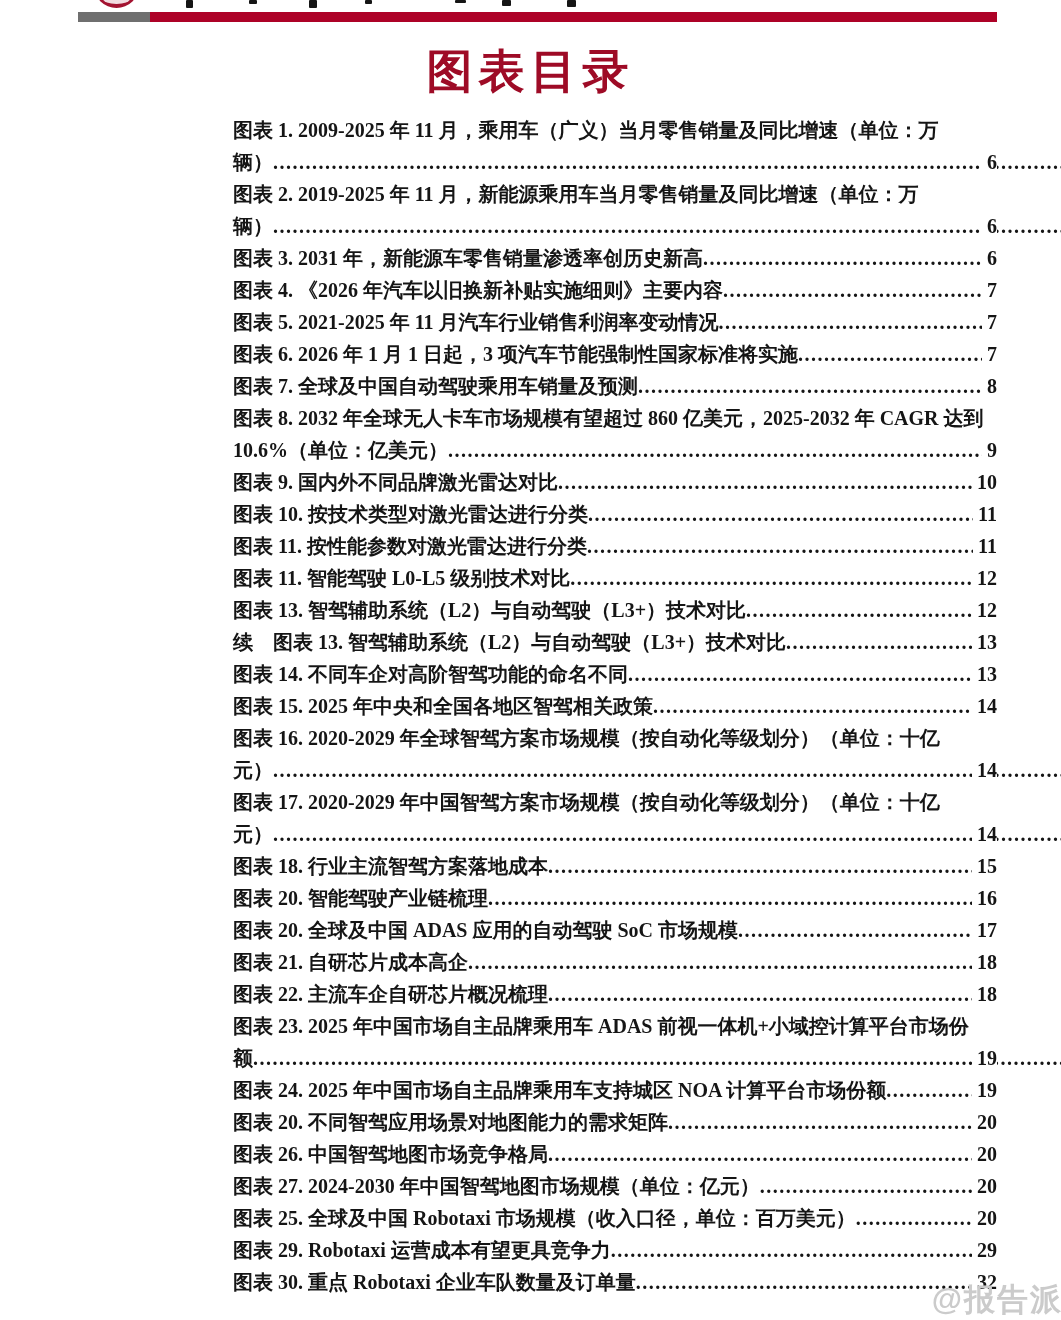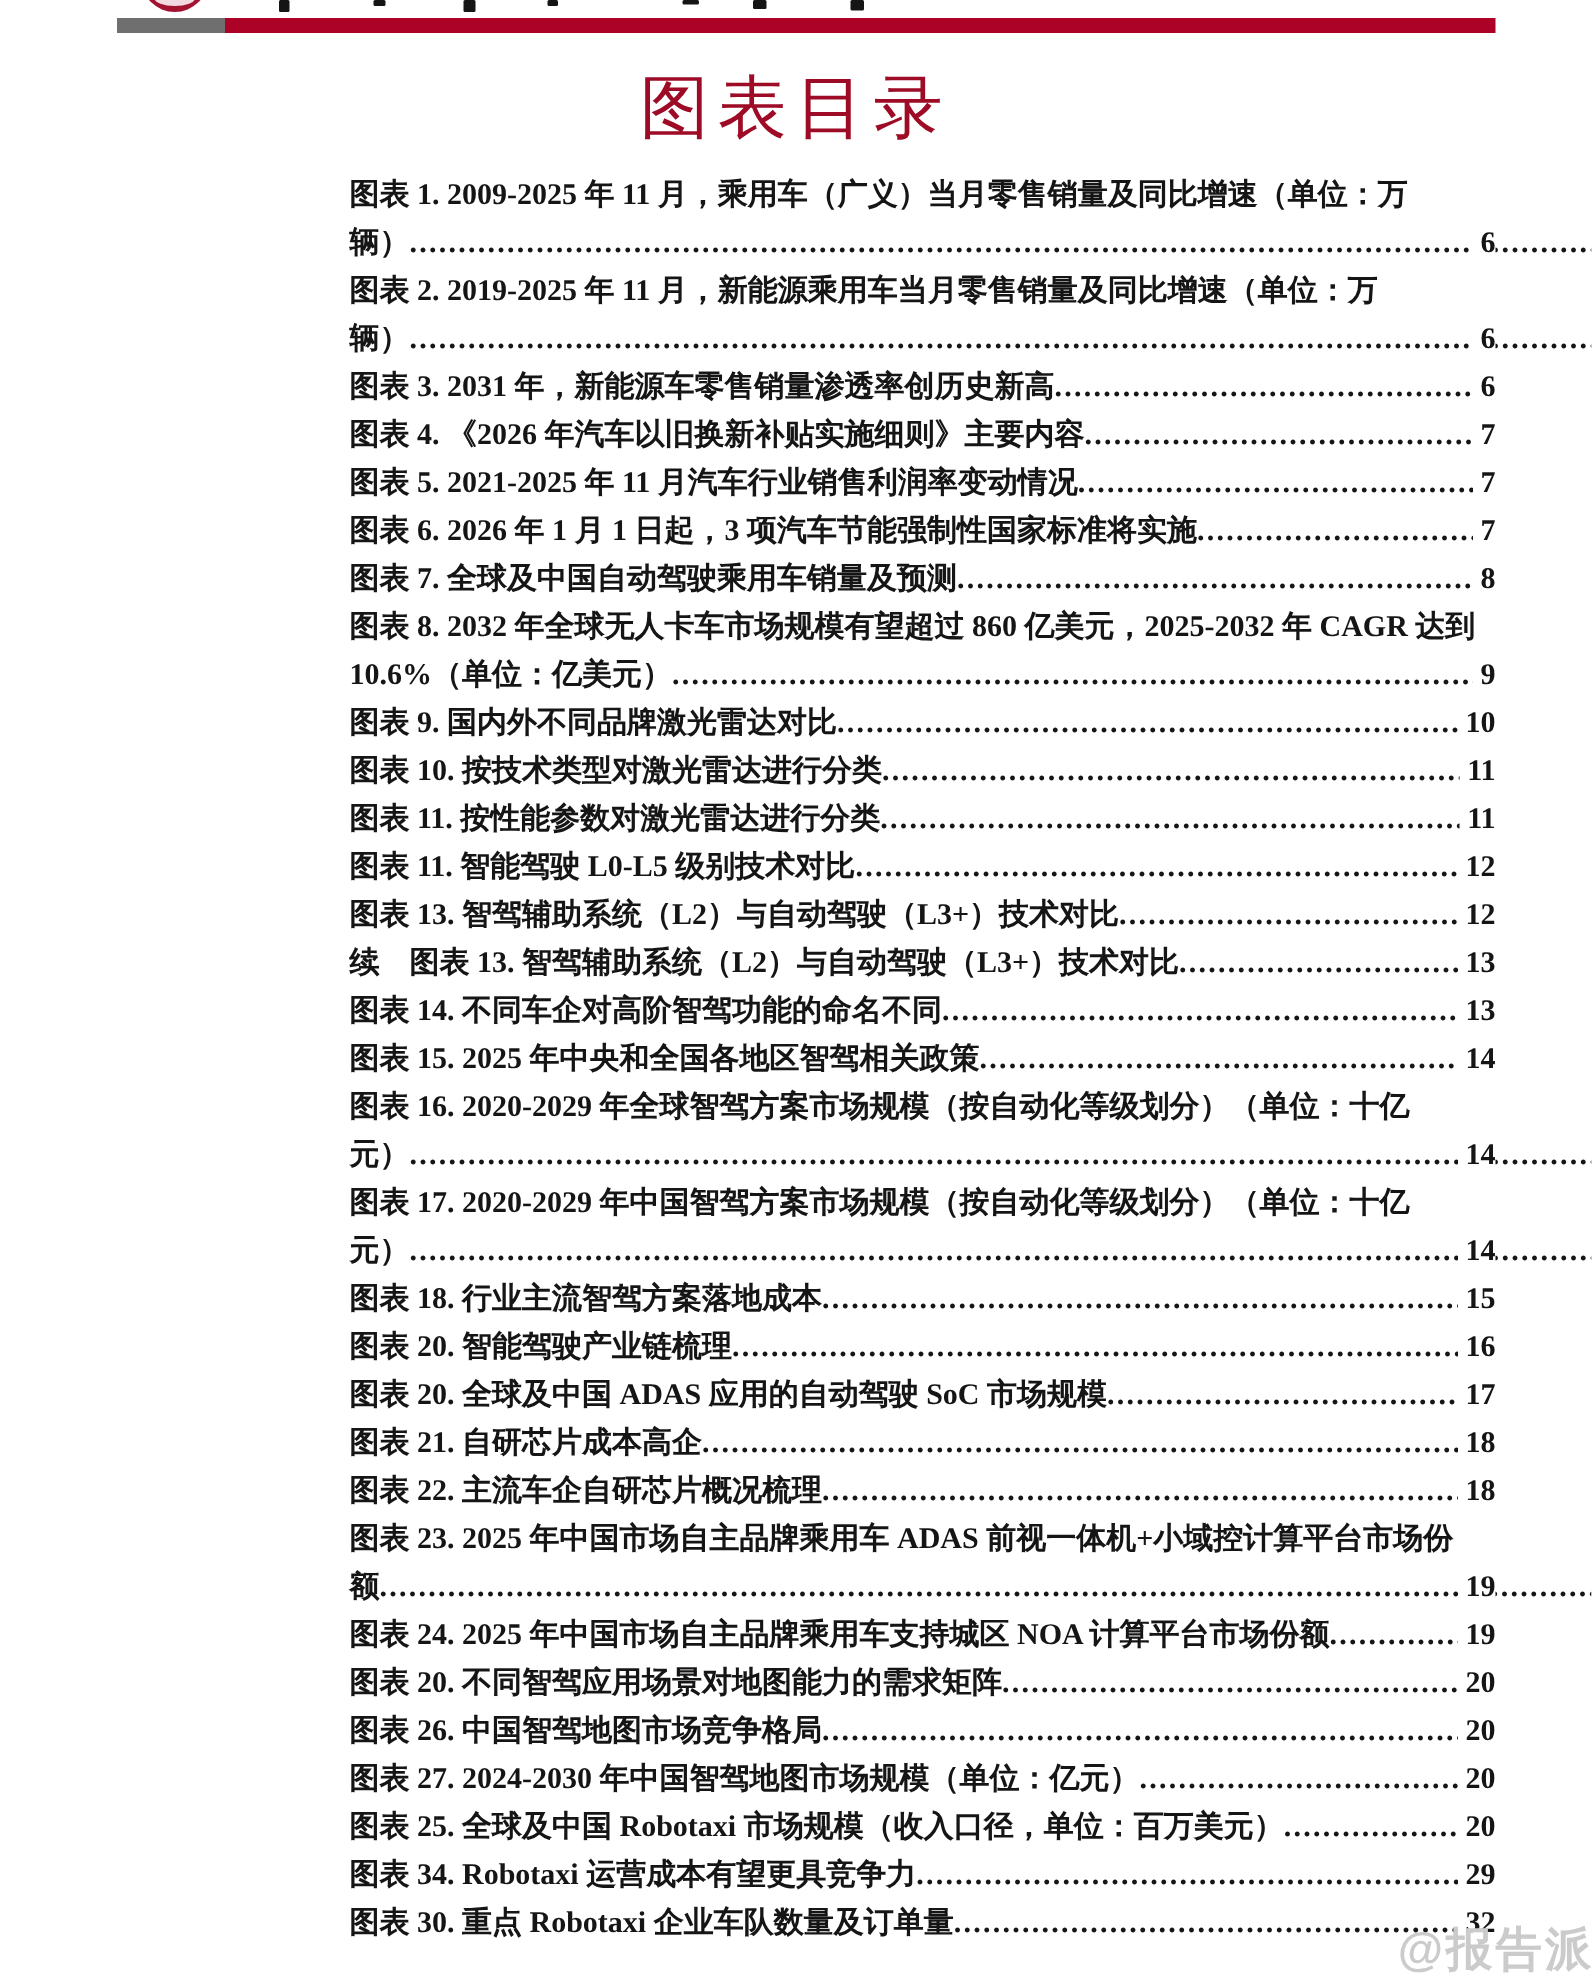--- a/index.html
+++ b/index.html
@@ -24,21 +24,21 @@
   
   .frag{position:absolute;top:0;background:#151515;border-radius:1px;}
   
   .rule{position:absolute;left:78px;top:12px;height:10px;width:919px;font-size:0;}
   .rule .seg-gray{display:inline-block;width:72px;height:10px;background:var(--barGray,#6f6f6f);vertical-align:top;}
   .rule .seg-red{display:inline-block;width:847px;height:10px;background:var(--barRed,#ad0227);vertical-align:top;}
   .title{
     margin:46px 0 0 0;
     text-align:center;
     font-size:46px;line-height:52px;
-    font-weight:normal;
+    font-weight:bold;
     letter-spacing:6px;
     color:var(--accent,#9e0b26);
   }
   .toc{
     margin:16px 0 0 233px;
     width:764px;
   }
   .entry{
     position:relative;
     font-size:20px;
@@ -114,19 +114,19 @@
       <div class="entry"><span class="t">图表 20. 智能驾驶产业链梳理</span><span class="dots">..............................................................................</span><span class="pg">16</span></div>
       <div class="entry"><span class="t">图表 20. 全球及中国 ADAS 应用的自动驾驶 SoC 市场规模</span><span class="dots">.......................................</span><span class="pg">17</span></div>
       <div class="entry"><span class="t">图表 21. 自研芯片成本高企</span><span class="dots">.................................................................................</span><span class="pg">18</span></div>
       <div class="entry"><span class="t">图表 22. 主流车企自研芯片概况梳理</span><span class="dots">.....................................................................</span><span class="pg">18</span></div>
       <div class="entry"><span class="t">图表 23. 2025 年中国市场自主品牌乘用车 ADAS 前视一体机+小域控计算平台市场份额</span><span class="dots">.....................................................................................................................................................................................................................................................................................................................................................................................................................................................................................................................................................................................................................................................................................................................................................................................................................................................................................................................................</span><span class="pg">19</span></div>
       <div class="entry"><span class="t">图表 24. 2025 年中国市场自主品牌乘用车支持城区 NOA 计算平台市场份额</span><span class="dots">.................</span><span class="pg">19</span></div>
       <div class="entry"><span class="t">图表 20. 不同智驾应用场景对地图能力的需求矩阵</span><span class="dots">..................................................</span><span class="pg">20</span></div>
       <div class="entry"><span class="t">图表 26. 中国智驾地图市场竞争格局</span><span class="dots">.....................................................................</span><span class="pg">20</span></div>
       <div class="entry"><span class="t">图表 27. 2024-2030 年中国智驾地图市场规模（单位：亿元）</span><span class="dots">....................................</span><span class="pg">20</span></div>
       <div class="entry"><span class="t">图表 25. 全球及中国 Robotaxi 市场规模（收入口径，单位：百万美元）</span><span class="dots">.....................</span><span class="pg">20</span></div>
-      <div class="entry"><span class="t">图表 34. Robotaxi 运营成本有望更具竞争力</span><span class="dots">...........................................................</span><span class="pg">29</span></div>
+      <div class="entry"><span class="t">图表 29. Robotaxi 运营成本有望更具竞争力</span><span class="dots">...........................................................</span><span class="pg">29</span></div>
       <div class="entry"><span class="t">图表 30. 重点 Robotaxi 企业车队数量及订单量</span><span class="dots">.......................................................</span><span class="pg">32</span></div>
     </div>
 
   <div class="watermark">@报告派</div>
 
 </div>
 
 </body></html>

